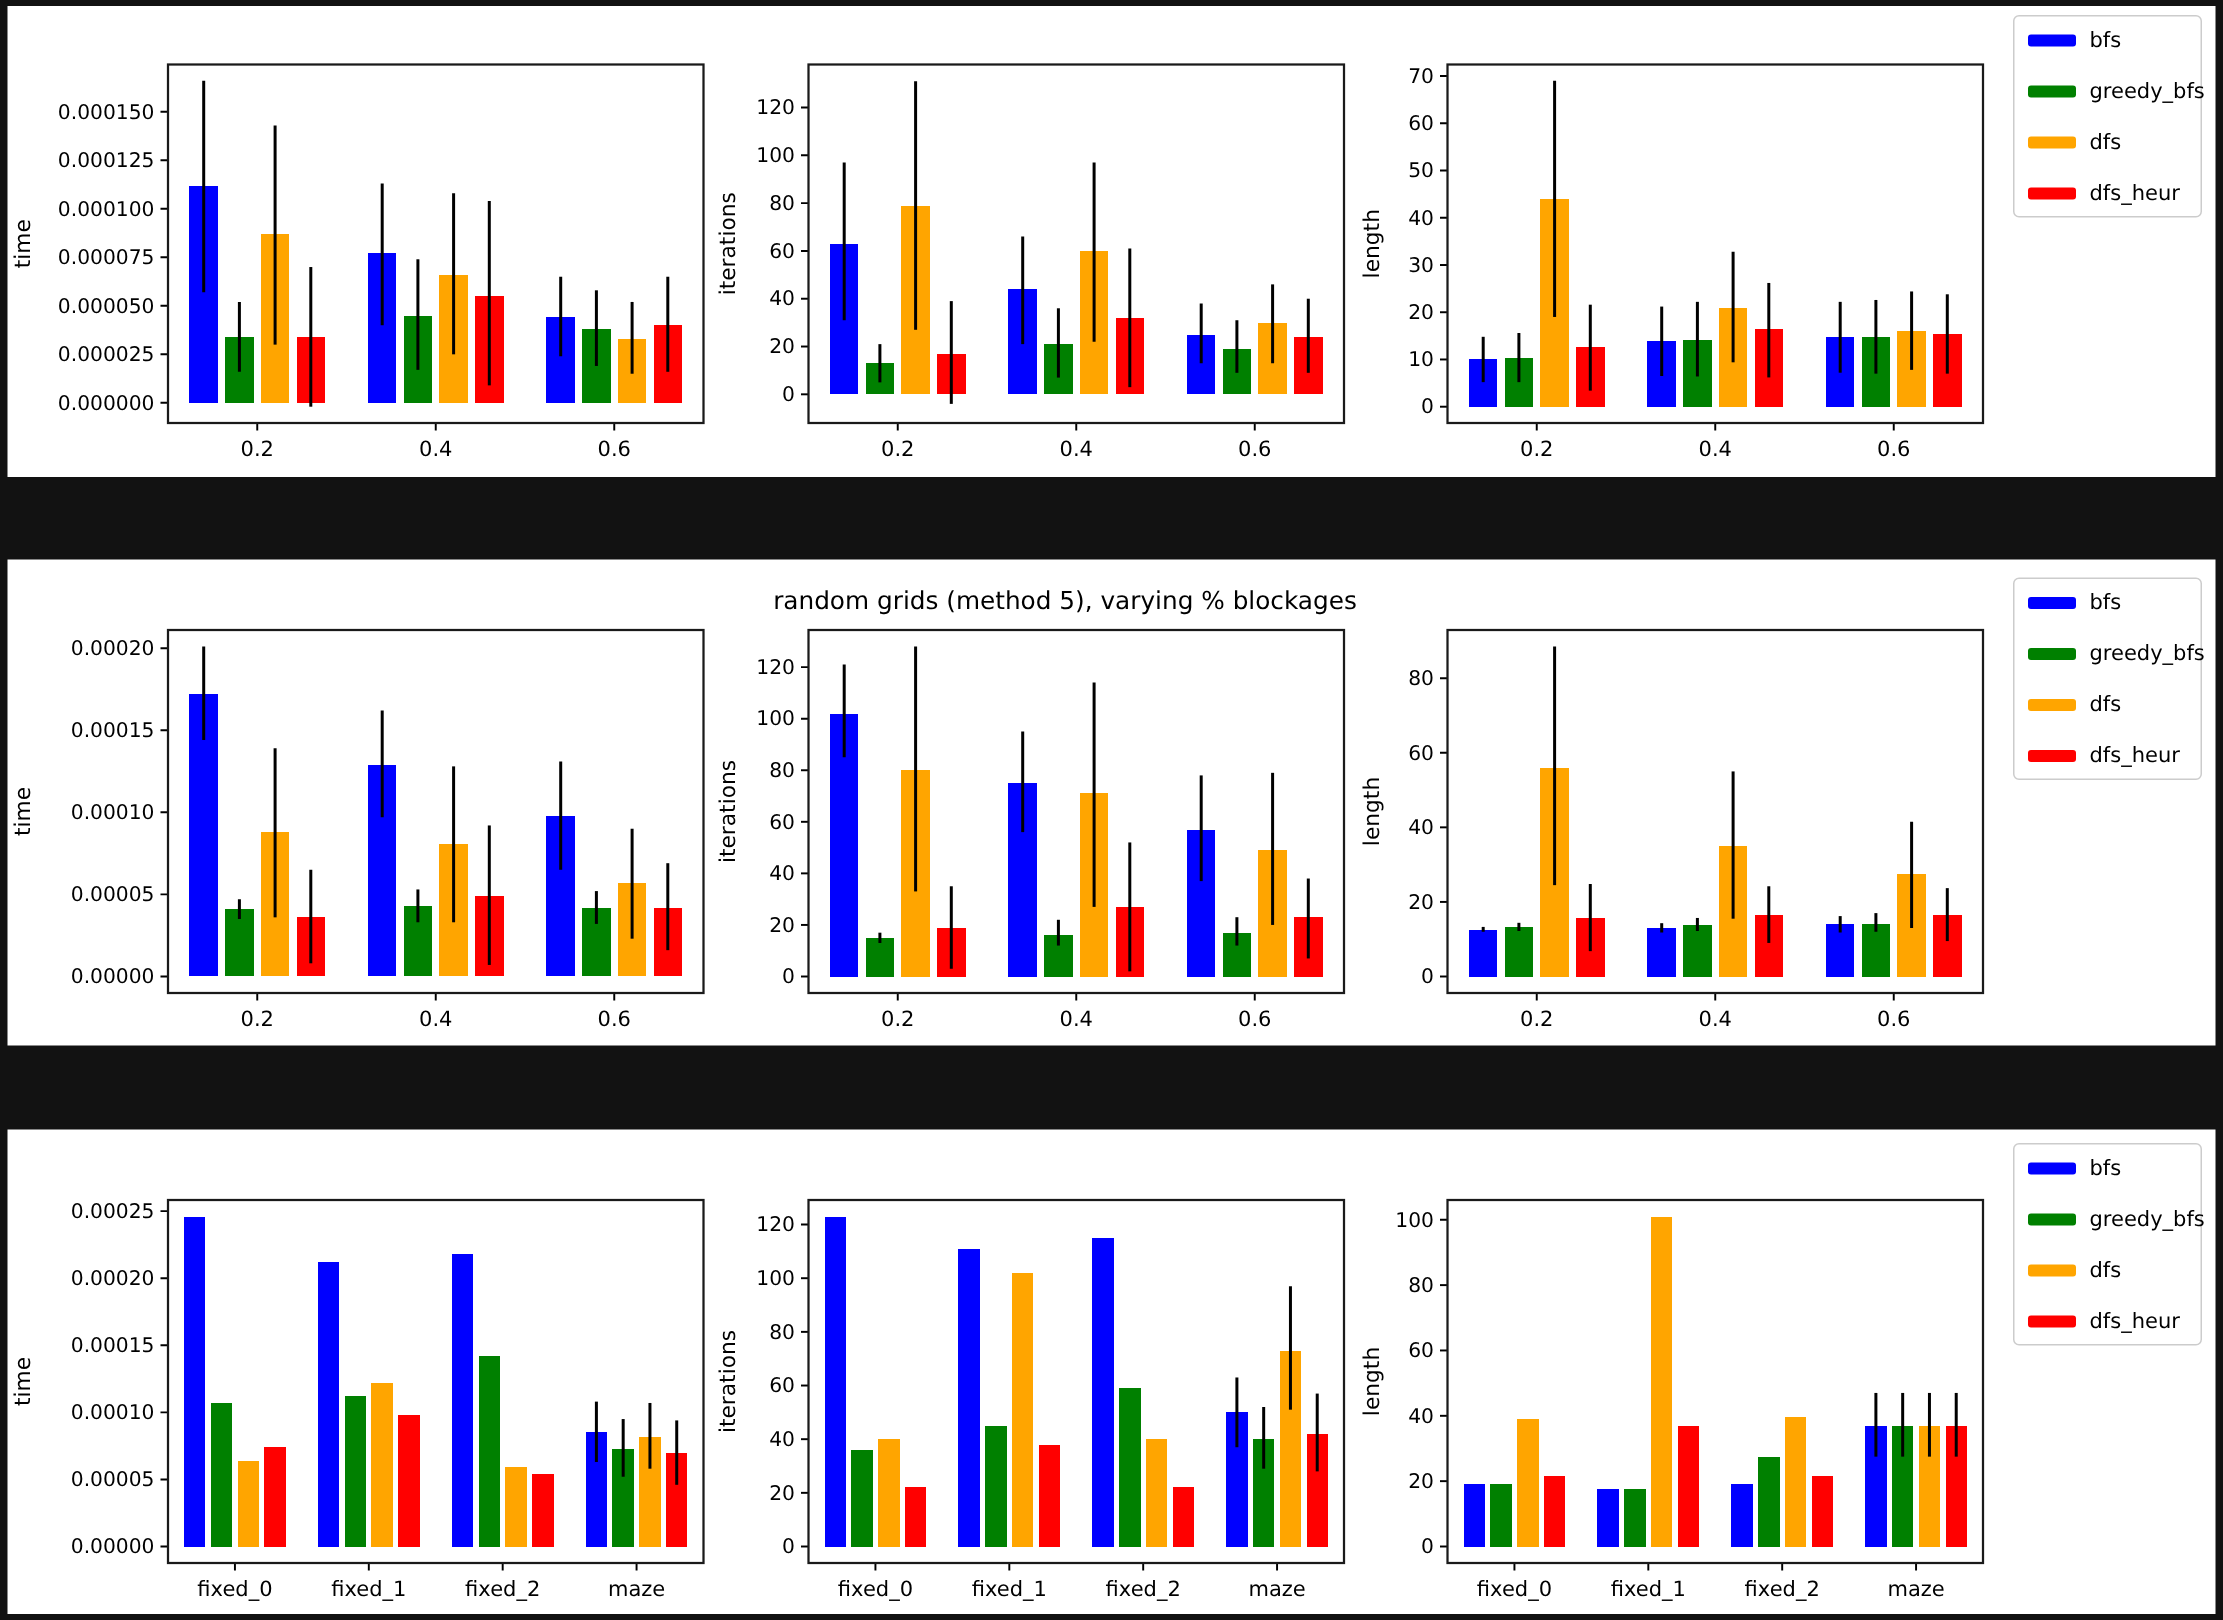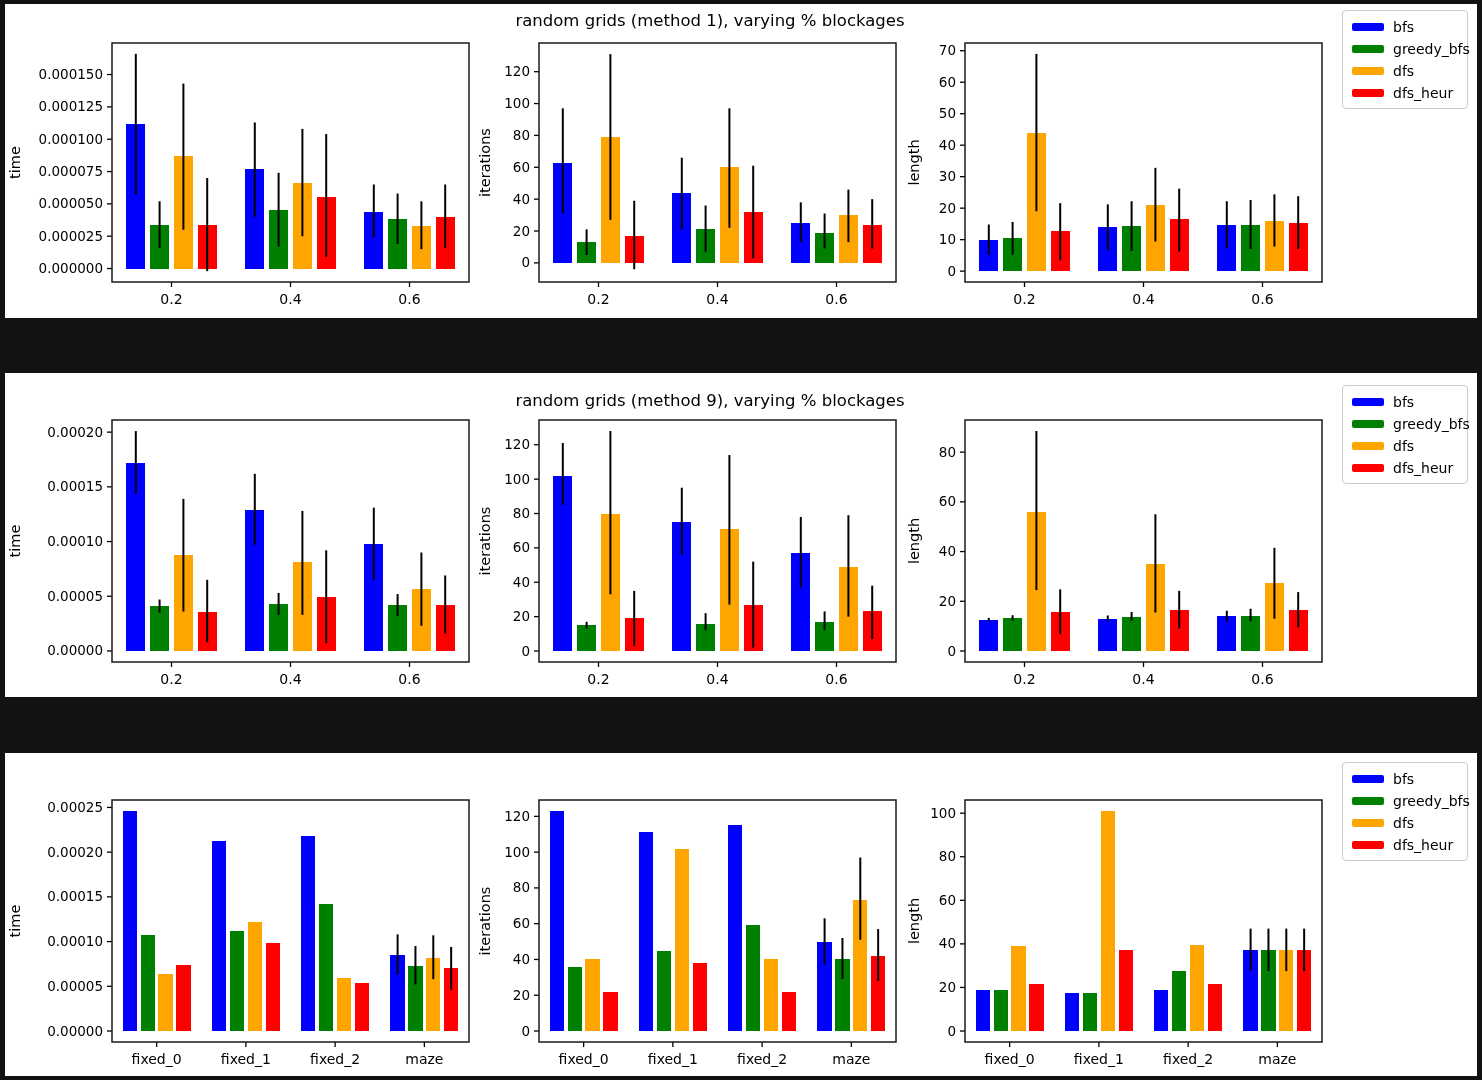--- a/index.html
+++ b/index.html
@@ -4,21 +4,21 @@
 <style>
   html,body{margin:0;padding:0;background:#121212;}
   body{width:1482px;height:1080px;position:relative;overflow:hidden;
        font-family:"DejaVu Sans",sans-serif;}
   .figure{position:absolute;left:5px;width:1472px;background:#ffffff;}
   .fig-title{position:absolute;left:0;width:1410px;text-align:center;
              font-size:16.5px;color:#000;}
   .fig-canvas{position:absolute;left:0;top:0;}
   .legend{position:absolute;left:1337px;width:112px;background:#fff;
           border:1px solid #cccccc;border-radius:4px;padding:7px 3px 7px 9px;
-          display:flex;flex-direction:column;gap:5px;}
+          display:flex;flex-direction:column;gap:17px;}
   .legend-item{display:flex;align-items:center;gap:9px;height:17px;}
   .legend-swatch{display:inline-block;width:32px;height:8px;border-radius:2px;flex:0 0 auto;}
   .legend-label{font-size:14px;color:#000;line-height:1;}
   svg text{fill:#000;}
 </style>
 </head>
 <body>
 
 <div class="figure" id="fig0" style="top:4px;height:314px;">
   <svg class="fig-canvas" id="canvas0" width="1472" height="314">
@@ -204,21 +204,20 @@
           <line x1="1019.5" y1="278" x2="1019.5" y2="283" stroke="#000" stroke-width="1.3"></line>
           <text x="1019.5" y="300" text-anchor="middle" font-size="14px" font-family="DejaVu Sans, sans-serif">0.2</text>
           <line x1="1138.5" y1="278" x2="1138.5" y2="283" stroke="#000" stroke-width="1.3"></line>
           <text x="1138.5" y="300" text-anchor="middle" font-size="14px" font-family="DejaVu Sans, sans-serif">0.4</text>
           <line x1="1257.5" y1="278" x2="1257.5" y2="283" stroke="#000" stroke-width="1.3"></line>
           <text x="1257.5" y="300" text-anchor="middle" font-size="14px" font-family="DejaVu Sans, sans-serif">0.6</text>
         </g>
         <rect x="960" y="39" width="357" height="239" fill="none" stroke="#1a1a1a" stroke-width="1.5"></rect>
       </g>
     </svg>
-  <div class="fig-title" style="top:7px;">random grids (method 1), varying % blockages</div>
   <div class="legend" id="legend0" style="top:6px;">
       <div class="legend-item">
         <span class="legend-swatch" style="background: rgb(0, 0, 255);"></span>
         <span class="legend-label">bfs</span>
       </div>
       <div class="legend-item">
         <span class="legend-swatch" style="background: rgb(0, 128, 0);"></span>
         <span class="legend-label">greedy_bfs</span>
       </div>
       <div class="legend-item">
@@ -406,21 +405,21 @@
           <line x1="1019.5" y1="289" x2="1019.5" y2="294" stroke="#000" stroke-width="1.3"></line>
           <text x="1019.5" y="311" text-anchor="middle" font-size="14px" font-family="DejaVu Sans, sans-serif">0.2</text>
           <line x1="1138.5" y1="289" x2="1138.5" y2="294" stroke="#000" stroke-width="1.3"></line>
           <text x="1138.5" y="311" text-anchor="middle" font-size="14px" font-family="DejaVu Sans, sans-serif">0.4</text>
           <line x1="1257.5" y1="289" x2="1257.5" y2="294" stroke="#000" stroke-width="1.3"></line>
           <text x="1257.5" y="311" text-anchor="middle" font-size="14px" font-family="DejaVu Sans, sans-serif">0.6</text>
         </g>
         <rect x="960" y="47" width="357" height="242" fill="none" stroke="#1a1a1a" stroke-width="1.5"></rect>
       </g>
     </svg>
-  <div class="fig-title" style="top:18px;">random grids (method 9), varying % blockages</div>
+  <div class="fig-title" style="top:18px;">random grids (method 5), varying % blockages</div>
   <div class="legend" id="legend1" style="top:12px;">
       <div class="legend-item">
         <span class="legend-swatch" style="background: rgb(0, 0, 255);"></span>
         <span class="legend-label">bfs</span>
       </div>
       <div class="legend-item">
         <span class="legend-swatch" style="background: rgb(0, 128, 0);"></span>
         <span class="legend-label">greedy_bfs</span>
       </div>
       <div class="legend-item">

